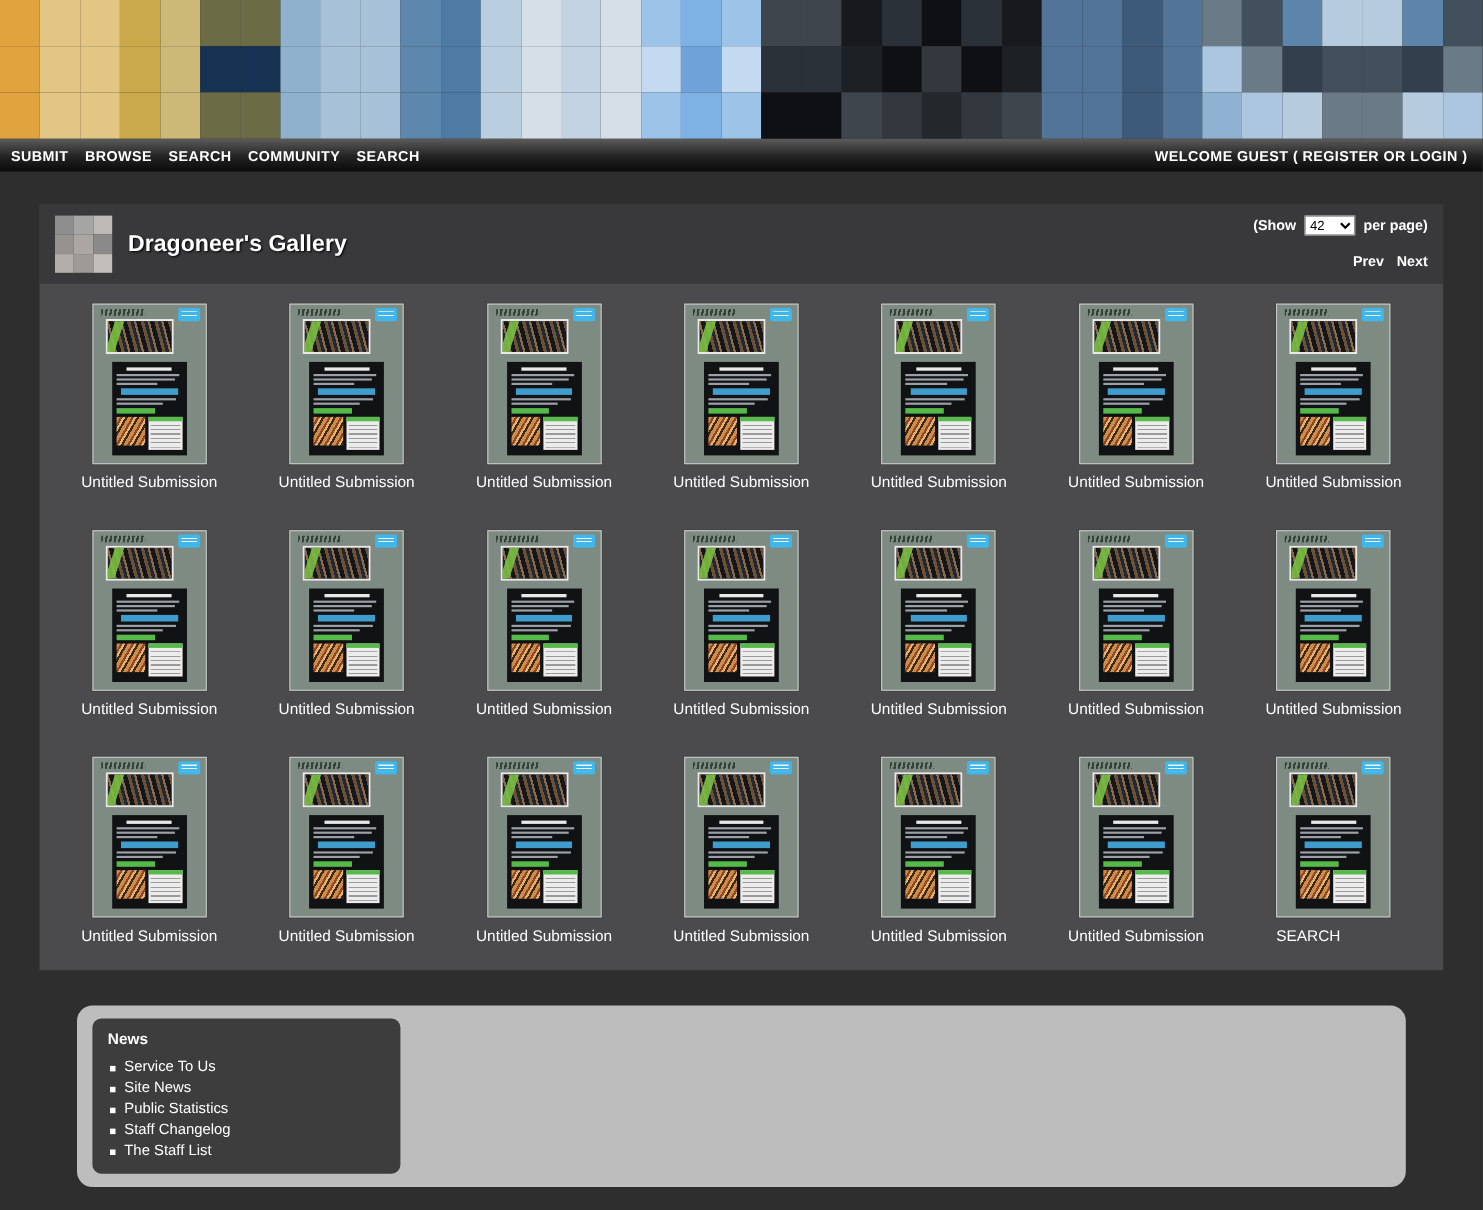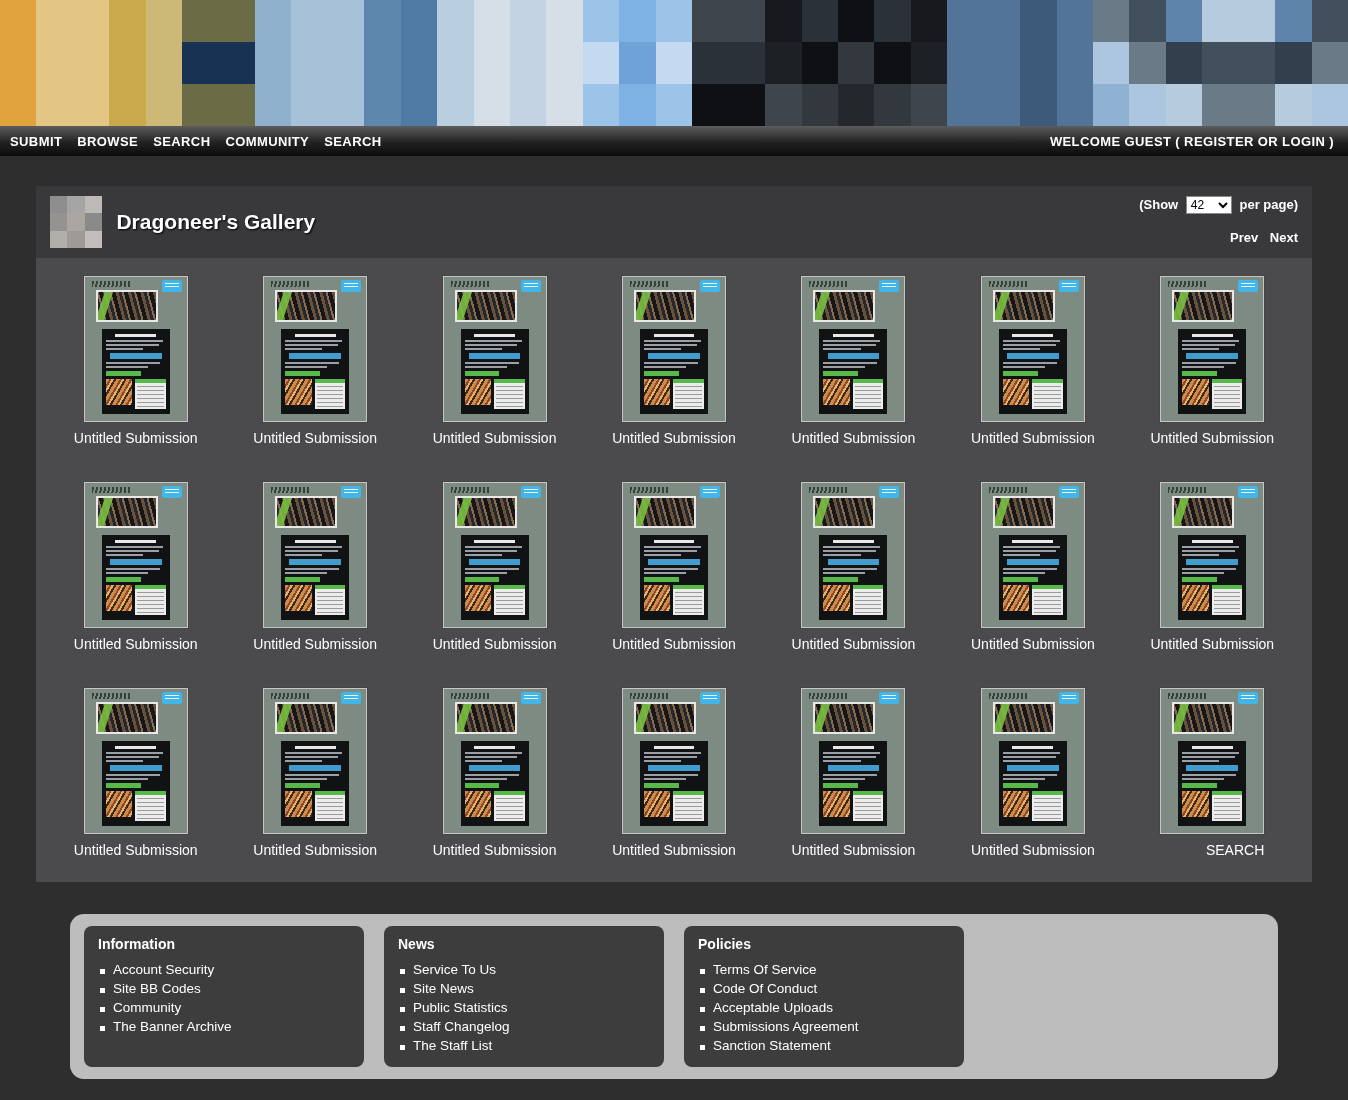--- a/index.html
+++ b/index.html
@@ -66,21 +66,21 @@
   .prevnext-line span { cursor: pointer; margin-left: 8px; }
 
   
   .grid {
     padding: 18px 10px 24px 10px;
     display: grid;
     grid-template-columns: repeat(7, 1fr);
     row-gap: 36px;
     justify-items: center;
   }
-  .cell { text-align: right; }
+  .cell { text-align: left; }
   .caption {
     margin-top: 8px; font-size: 14px; color: #fff;
     cursor: pointer;
   }
 
   
   .thumb {
     position: relative;
     width: 104px; height: 146px;
     background: #7e8b82;
@@ -879,42 +879,23 @@
       </span>
     </div>
     <div class="caption">SEARCH</div>
   </div>
 </div>
 
 </div>
 
 <div class="footer-wrap" id="footer-wrap">
 
-  <div class="fbox">
-      <h3>Information</h3>
-      <ul>
-        <li>Account Security</li>
-        <li>Site BB Codes</li>
-        <li>Community</li>
-        <li>The Banner Archive</li>
-      </ul>
-    </div>
     <div class="fbox">
       <h3>News</h3>
       <ul>
         <li>Service To Us</li>
         <li>Site News</li>
         <li>Public Statistics</li>
         <li>Staff Changelog</li>
         <li>The Staff List</li>
       </ul>
     </div>
-    <div class="fbox">
-      <h3>Policies</h3>
-      <ul>
-        <li>Terms Of Service</li>
-        <li>Code Of Conduct</li>
-        <li>Acceptable Uploads</li>
-        <li>Submissions Agreement</li>
-        <li>Sanction Statement</li>
-      </ul>
-    </div>
 </div>
 
 </body></html>

